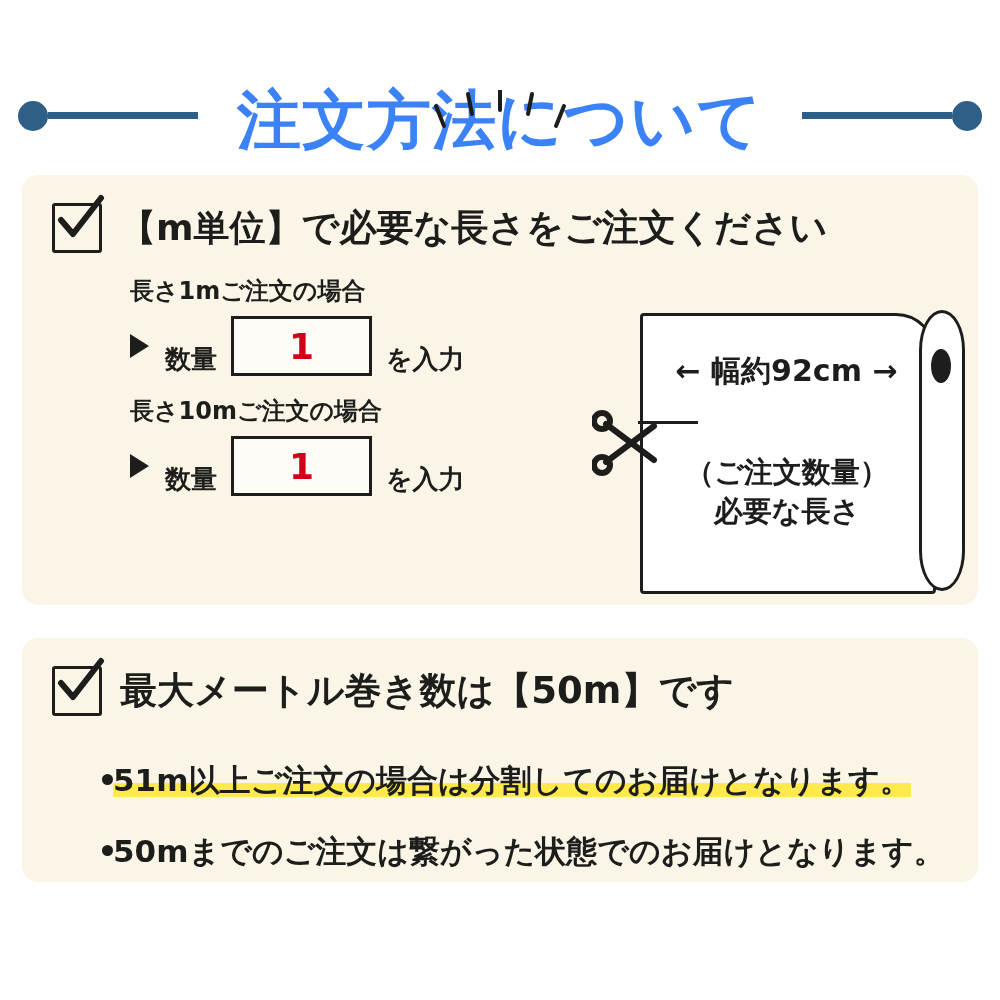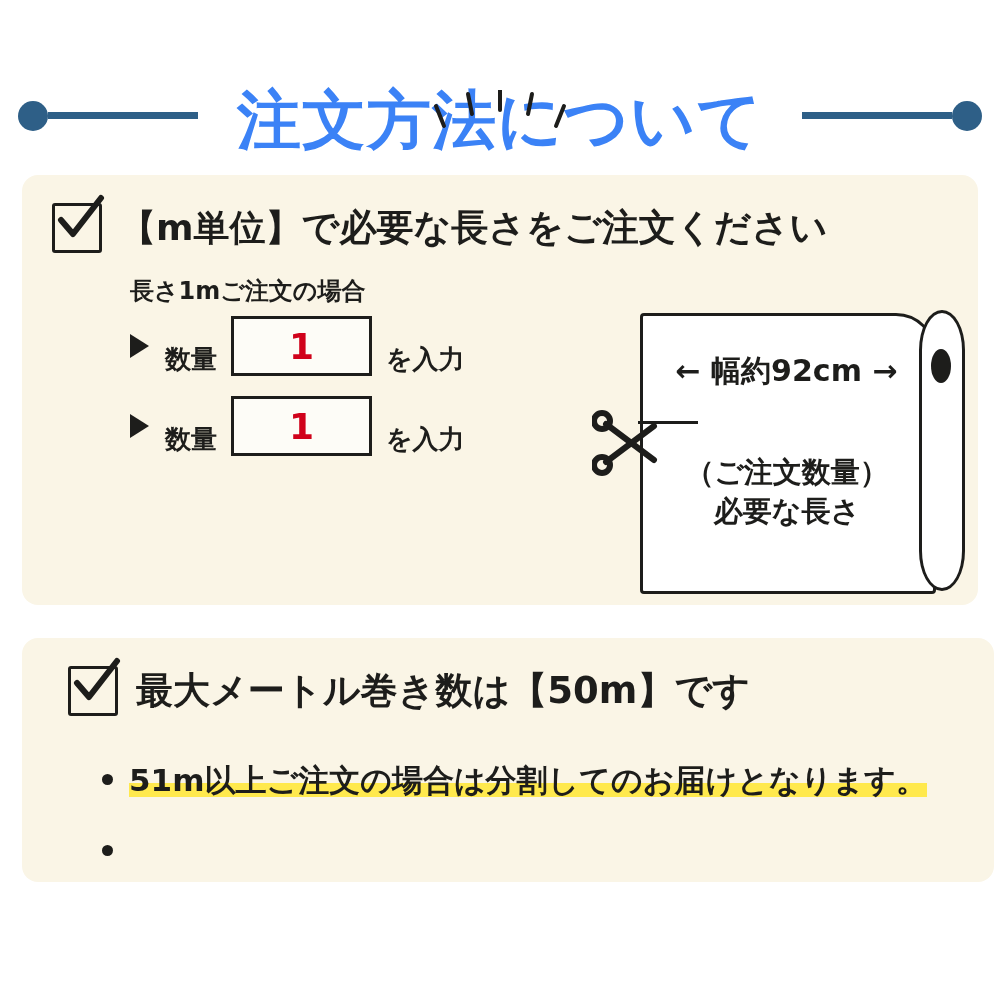--- a/index.html
+++ b/index.html
@@ -63,21 +63,21 @@
 
   
   .card {
     position: absolute;
     left: 22px;
     width: 956px;
     background: #faf5e6;
     border-radius: 16px;
   }
   .card-one { top: 175px; height: 430px; }
-  .card-two { top: 638px; height: 244px; padding-left: 16px; }
+  .card-two { top: 638px; height: 244px; }
 
   
   .check-row {
     display: flex;
     align-items: center;
     gap: 18px;
     padding-left: 30px;
     padding-top: 28px;
   }
   .checkbox {
@@ -227,21 +227,20 @@
   
   .bullets {
     position: absolute;
     top: 120px;
     left: 80px;
     width: 860px;
   }
   .bullet {
     display: flex;
     align-items: flex-start;
-    gap: 16px;
     margin-bottom: 26px;
   }
   .bullet-dot {
     width: 11px;
     height: 11px;
     border-radius: 50%;
     background: #1d1d1b;
     margin-top: 16px;
     flex: none;
   }
@@ -291,20 +290,21 @@
     <div>
       <div class="line-label">長さ1mご注文の場合</div>
       <div class="qty-row">
         <div class="tri"></div>
         <div class="qty-text">数量</div>
         <div class="qty-box">1</div>
         <div class="qty-text">を入力</div>
       </div>
     </div>
     <div>
+      <div class="line-label">長さ10mご注文の場合</div>
       <div class="qty-row">
         <div class="tri"></div>
         <div class="qty-text">数量</div>
         <div class="qty-box">1</div>
         <div class="qty-text">を入力</div>
       </div>
     </div>
   </div>
 
   <div class="roll-wrap">
@@ -342,16 +342,17 @@
   <div class="bullets">
     <div class="bullet">
       <div class="bullet-dot"></div>
       <div class="bullet-text">
         <span class="hl">51m以上ご注文の場合は分割してのお届けとなります。</span>
       </div>
     </div>
     <div class="bullet">
       <div class="bullet-dot"></div>
       <div class="bullet-text">
+        <div>50mまでのご注文は繋がった状態でのお届けとなります。</div>
       </div>
     </div>
   </div>
 </div>
 
 </body></html>

